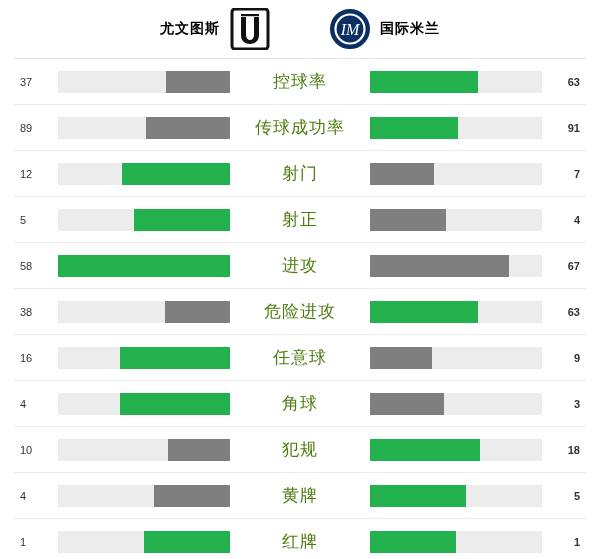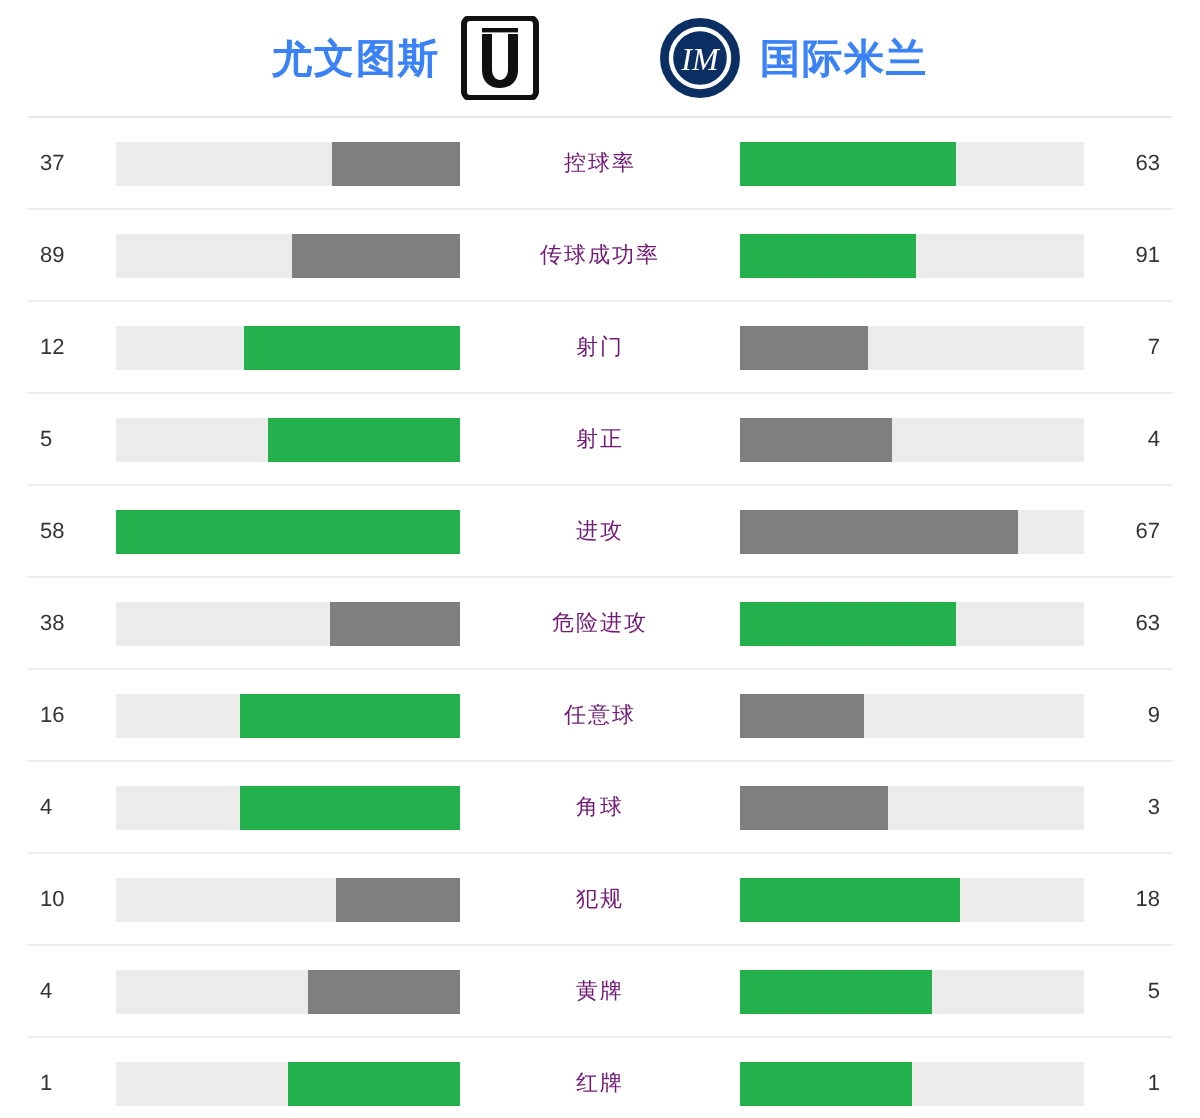--- a/index.html
+++ b/index.html
@@ -27,24 +27,24 @@
     align-items: center;
     justify-content: center;
     gap: 58px;
   }
   .team {
     display: flex;
     align-items: center;
     gap: 9px;
   }
   .team-name {
-    font-size: 20px;
+    font-size: 14px;
     font-weight: bold;
     letter-spacing: 1px;
-    color: #3b82f6;
+    color: #000000;
   }
   .crest {
     width: 42px;
     height: 42px;
     display: flex;
     align-items: flex-start;
     justify-content: center;
   }
   .crest svg { display: block; }
   .divider {
@@ -63,41 +63,41 @@
     border-bottom: 1px solid #ededed;
   }
   .row:last-child { border-bottom: none; }
   .num {
     width: 38px;
     font-size: 11px;
     color: #333333;
     flex: 0 0 auto;
   }
   .num.left { text-align: left; padding-left: 6px;}
-  .num.right { text-align: right; padding-right: 6px;}
+  .num.right { text-align: right; padding-right: 6px; font-weight: bold;}
   .bar {
     flex: 0 0 auto;
     width: 172px;
     height: 22px;
     background: #ececec;
     position: relative;
     overflow: hidden;
   }
   .fill {
     position: absolute;
     top: 0;
     height: 100%;
   }
   .bar.left .fill { right: 0; }
   .bar.right .fill { left: 0; }
   .label {
     flex: 1 1 auto;
     text-align: center;
-    font-size: 11px;
-    color: #701a75;
+    font-size: 17px;
+    color: #4d7c0f;
     letter-spacing: 1px;
   }
 </style>
 </head>
 <body>
 
 <div class="wrap">
 
   <div class="header">
     <div class="team">

